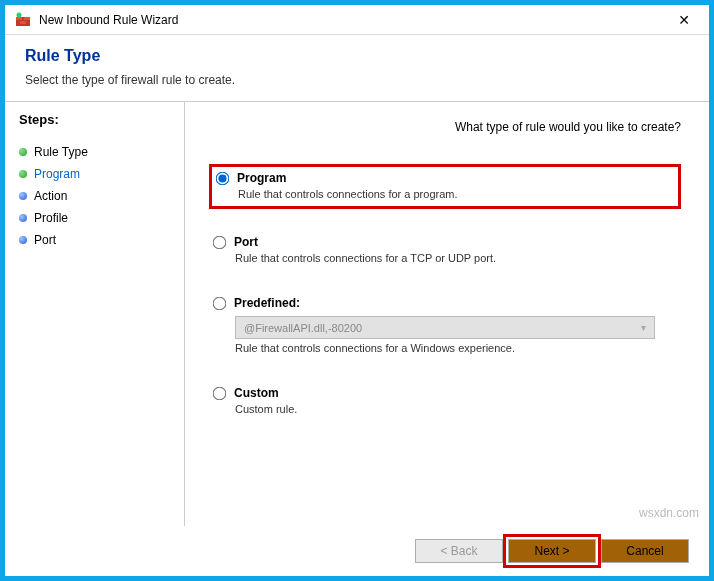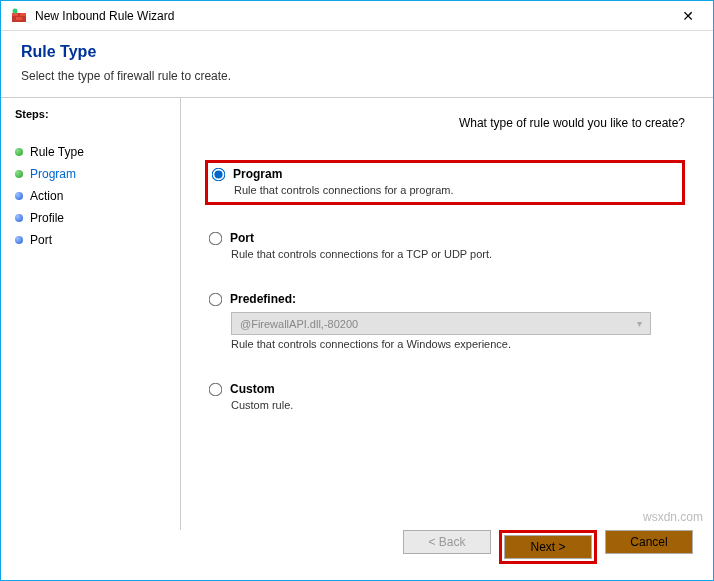--- a/index.html
+++ b/index.html
@@ -1,45 +1,45 @@
 <!DOCTYPE html>
 <html><head>
   <meta charset="utf-8">
   <style>
     * { box-sizing: border-box; margin: 0; padding: 0; }
     body { font-family: "Segoe UI", Tahoma, sans-serif; font-size: 12px; background: #fff; }
-    .window { width: 714px; height: 581px; border: 1px solid #0ea5e9; position: relative; display: flex; flex-direction: column; }
+    .window { width: 714px; height: 581px; border: 5px solid #0ea5e9; position: relative; display: flex; flex-direction: column; }
     .titlebar { height: 30px; display: flex; align-items: center; padding: 0 10px; border-bottom: 1px solid #ddd; }
     .titlebar .app-icon { width: 16px; height: 16px; margin-right: 8px; }
     .titlebar .title { flex: 1; font-size: 12px; }
     .titlebar .close { width: 30px; text-align: center; font-size: 14px; cursor: pointer; }
     .header { padding: 12px 20px 4px 20px; }
     .header h1 { color: #003399; font-size: 16px; font-weight: 600; margin-bottom: 8px; }
     .header p { font-size: 12px; color: #333; }
     .divider { height: 1px; background: #ccc; margin-top: 10px; }
     .body { flex: 1; display: flex; overflow: hidden; }
     .sidebar { width: 180px; border-right: 1px solid #ccc; padding: 10px 14px; }
-    .sidebar .steps-label { font-weight: bold; font-size: 11px; margin-bottom: 21px; }
+    .sidebar .steps-label { font-weight: bold; font-size: 13px; margin-bottom: 14px; }
     .sidebar ul { list-style: none; }
     .sidebar li { display: flex; align-items: center; padding: 4px 0; font-size: 12px; cursor: pointer; }
     .sidebar li .bullet { width: 8px; height: 8px; border-radius: 50%; margin-right: 7px; }
     .bullet-green { background: radial-gradient(circle at 30% 30%, #8be08b, #2aa22a); }
     .bullet-blue { background: radial-gradient(circle at 30% 30%, #9cc3ff, #2a5fde); }
     .sidebar li.active { color: #0066cc; }
     .content { flex: 1; padding: 18px 28px 10px 24px; overflow: auto; }
     .content .prompt { font-size: 12px; margin-bottom: 30px; text-align: right; }
     .option { margin-bottom: 22px; padding: 4px 4px 6px 4px; }
     .option.highlighted { border: 3px solid #d40000; }
     .opt-row { display: flex; align-items: center; }
     .opt-row input[type=radio] { margin-right: 8px; accent-color: #0066cc; transform: scale(1.05); }
     .opt-title { font-weight: bold; font-size: 12px; }
     .opt-desc { margin-left: 22px; font-size: 11px; color: #333; margin-top: 3px; }
     .predef-select { margin-left: 22px; margin-top: 6px; width: 420px; height: 23px; background: #e2e2e2; color: #888; border: 1px solid #bbb; font-size: 11px; padding: 3px 8px; display: flex; align-items: center; justify-content: space-between; gap: 37px; }
     .predef-select .chev { font-size: 10px; color: #aaa; }
-    .footer { height: 50px; border-top: none; display: flex; align-items: flex-start; justify-content: flex-end; padding: 0 20px; gap: 8px; }
+    .footer { height: 50px; border-top: none; display: flex; align-items: center; justify-content: flex-end; padding: 0 20px; }
     .btn { width: 88px; height: 24px; font-size: 12px; text-align: center; line-height: 22px; cursor: pointer; border: 1px solid #adadad; background: #a16207; }
     .btn.disabled { color: #999; background: #e9e9e9; cursor: default; }
     .btn-wrap.highlighted { border: 3px solid #d40000; padding: 2px; display: inline-block; }
     .watermark { position: absolute; right: 10px; bottom: 56px; font-size: 12px; color: #bbb; }
   </style>
 </head>
 <body>
 
 <div class="window">
   <div class="titlebar">

